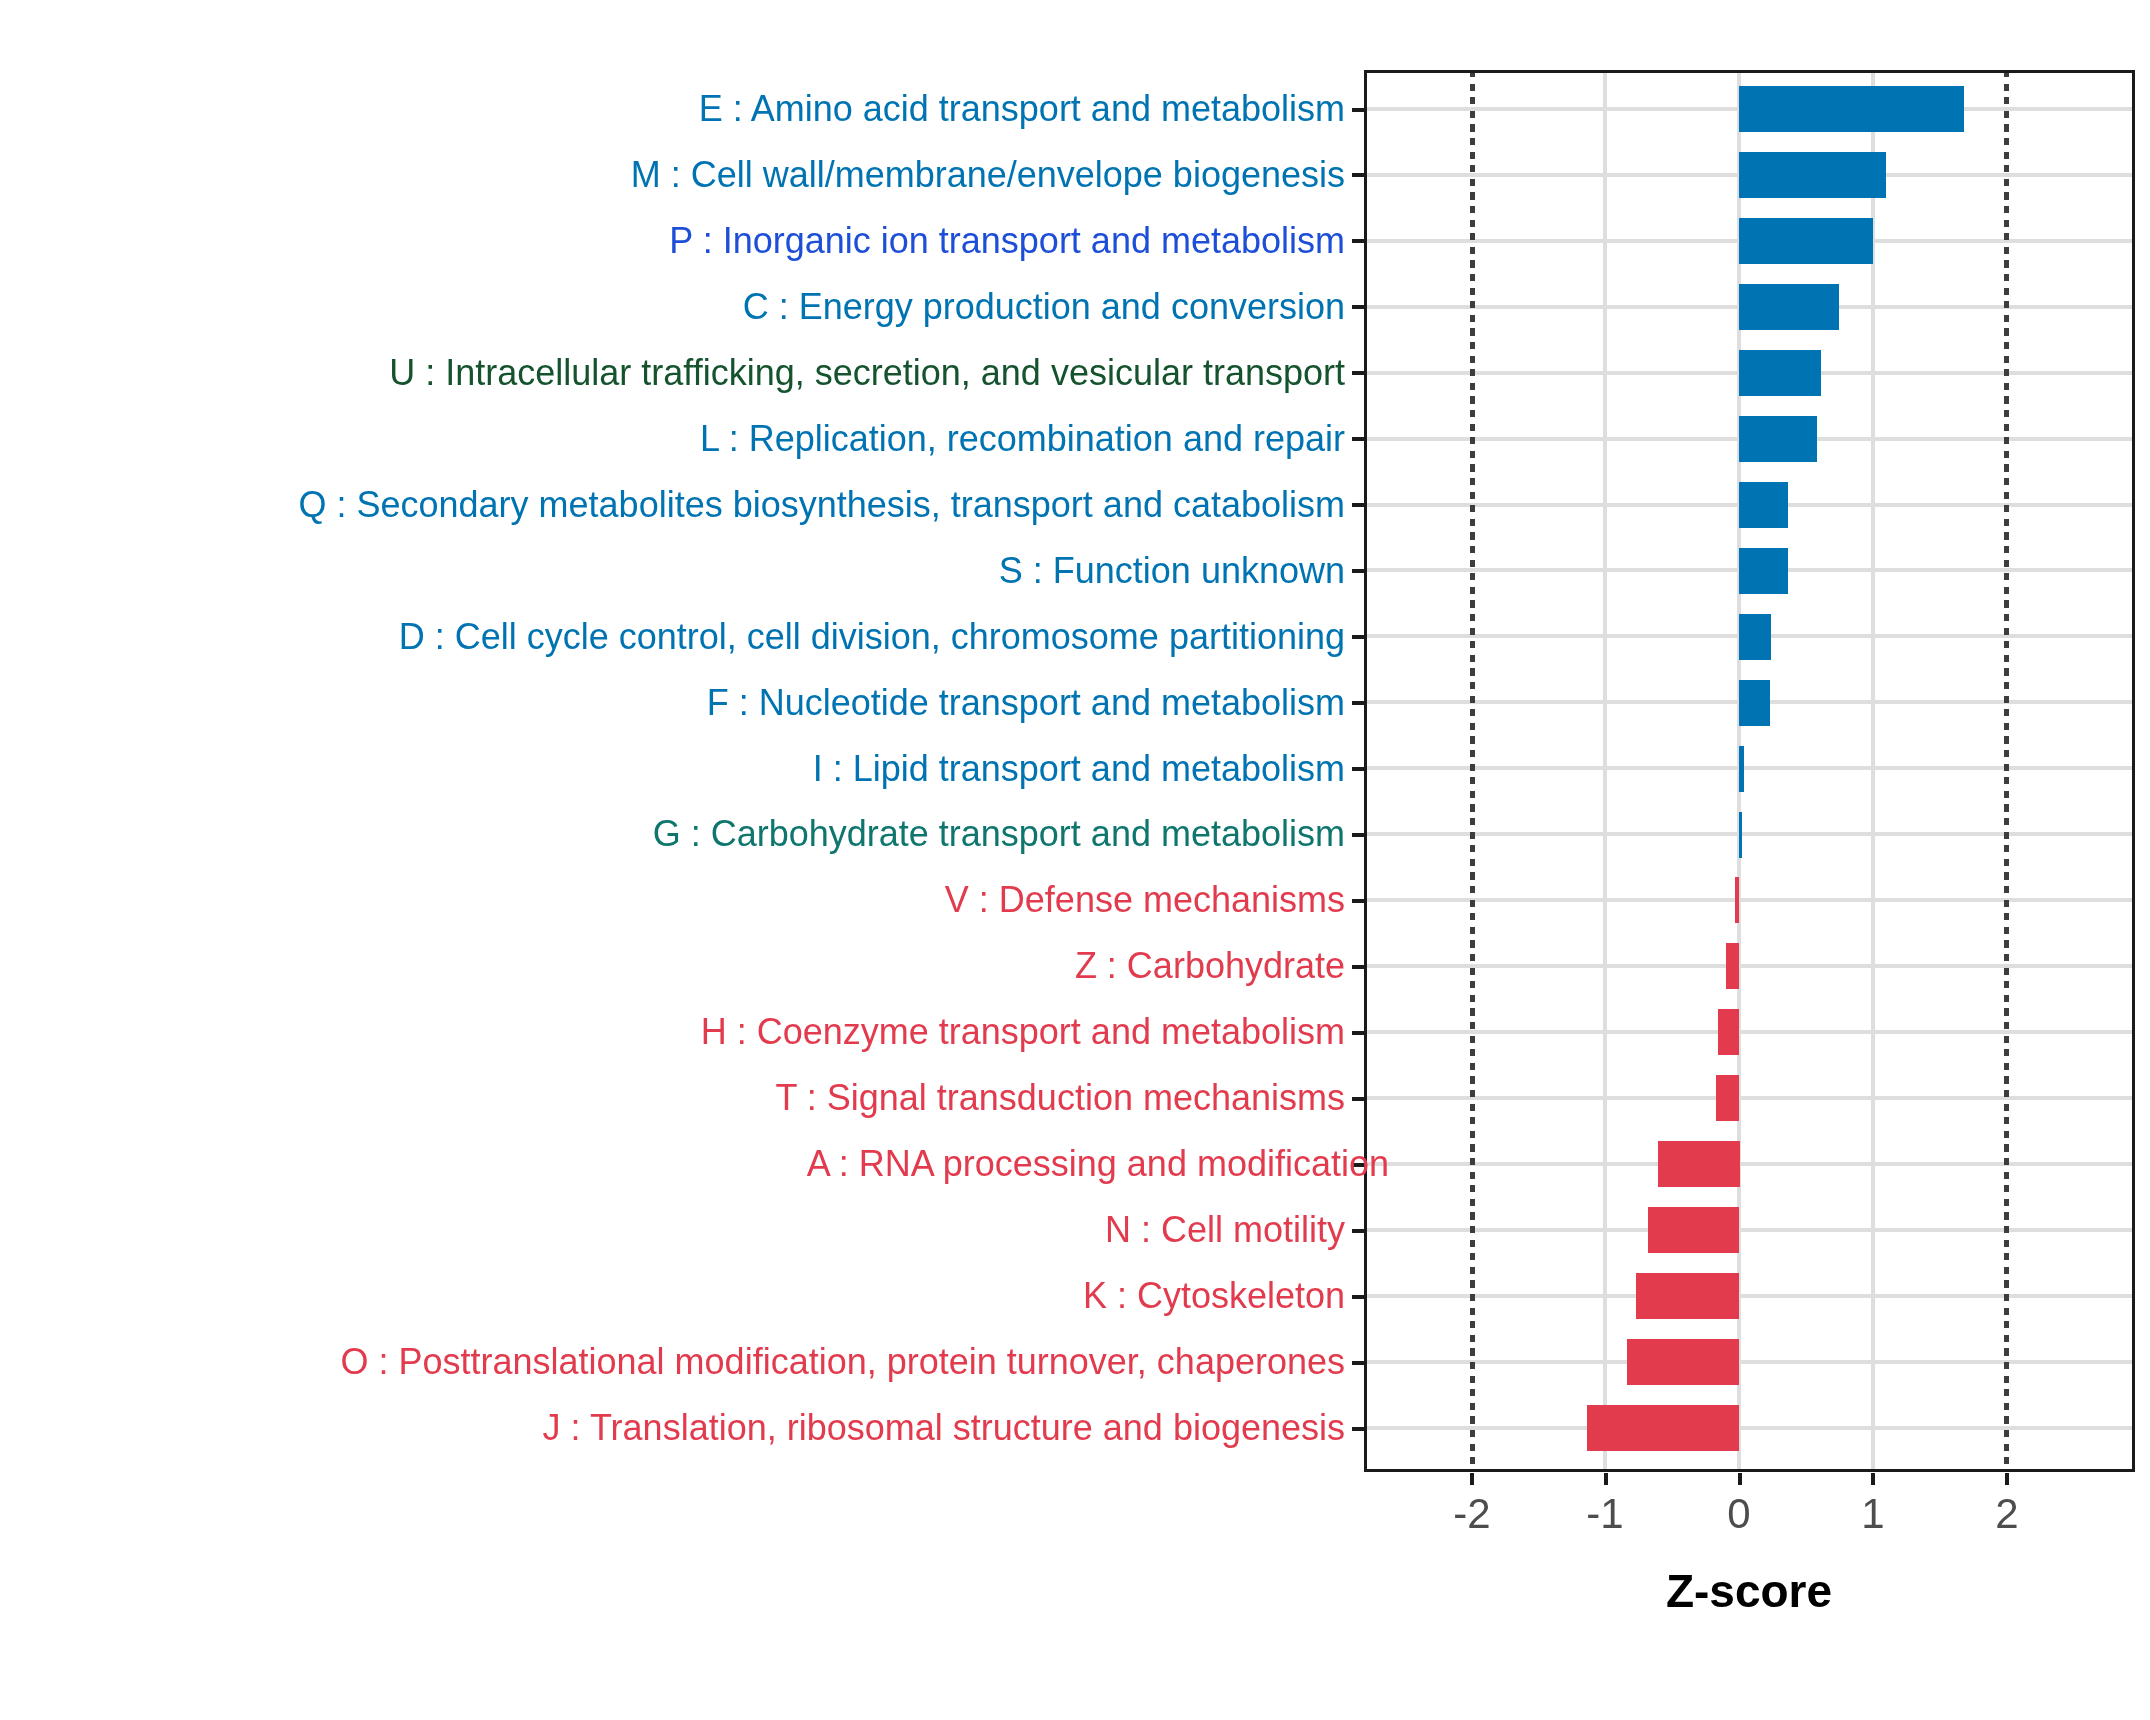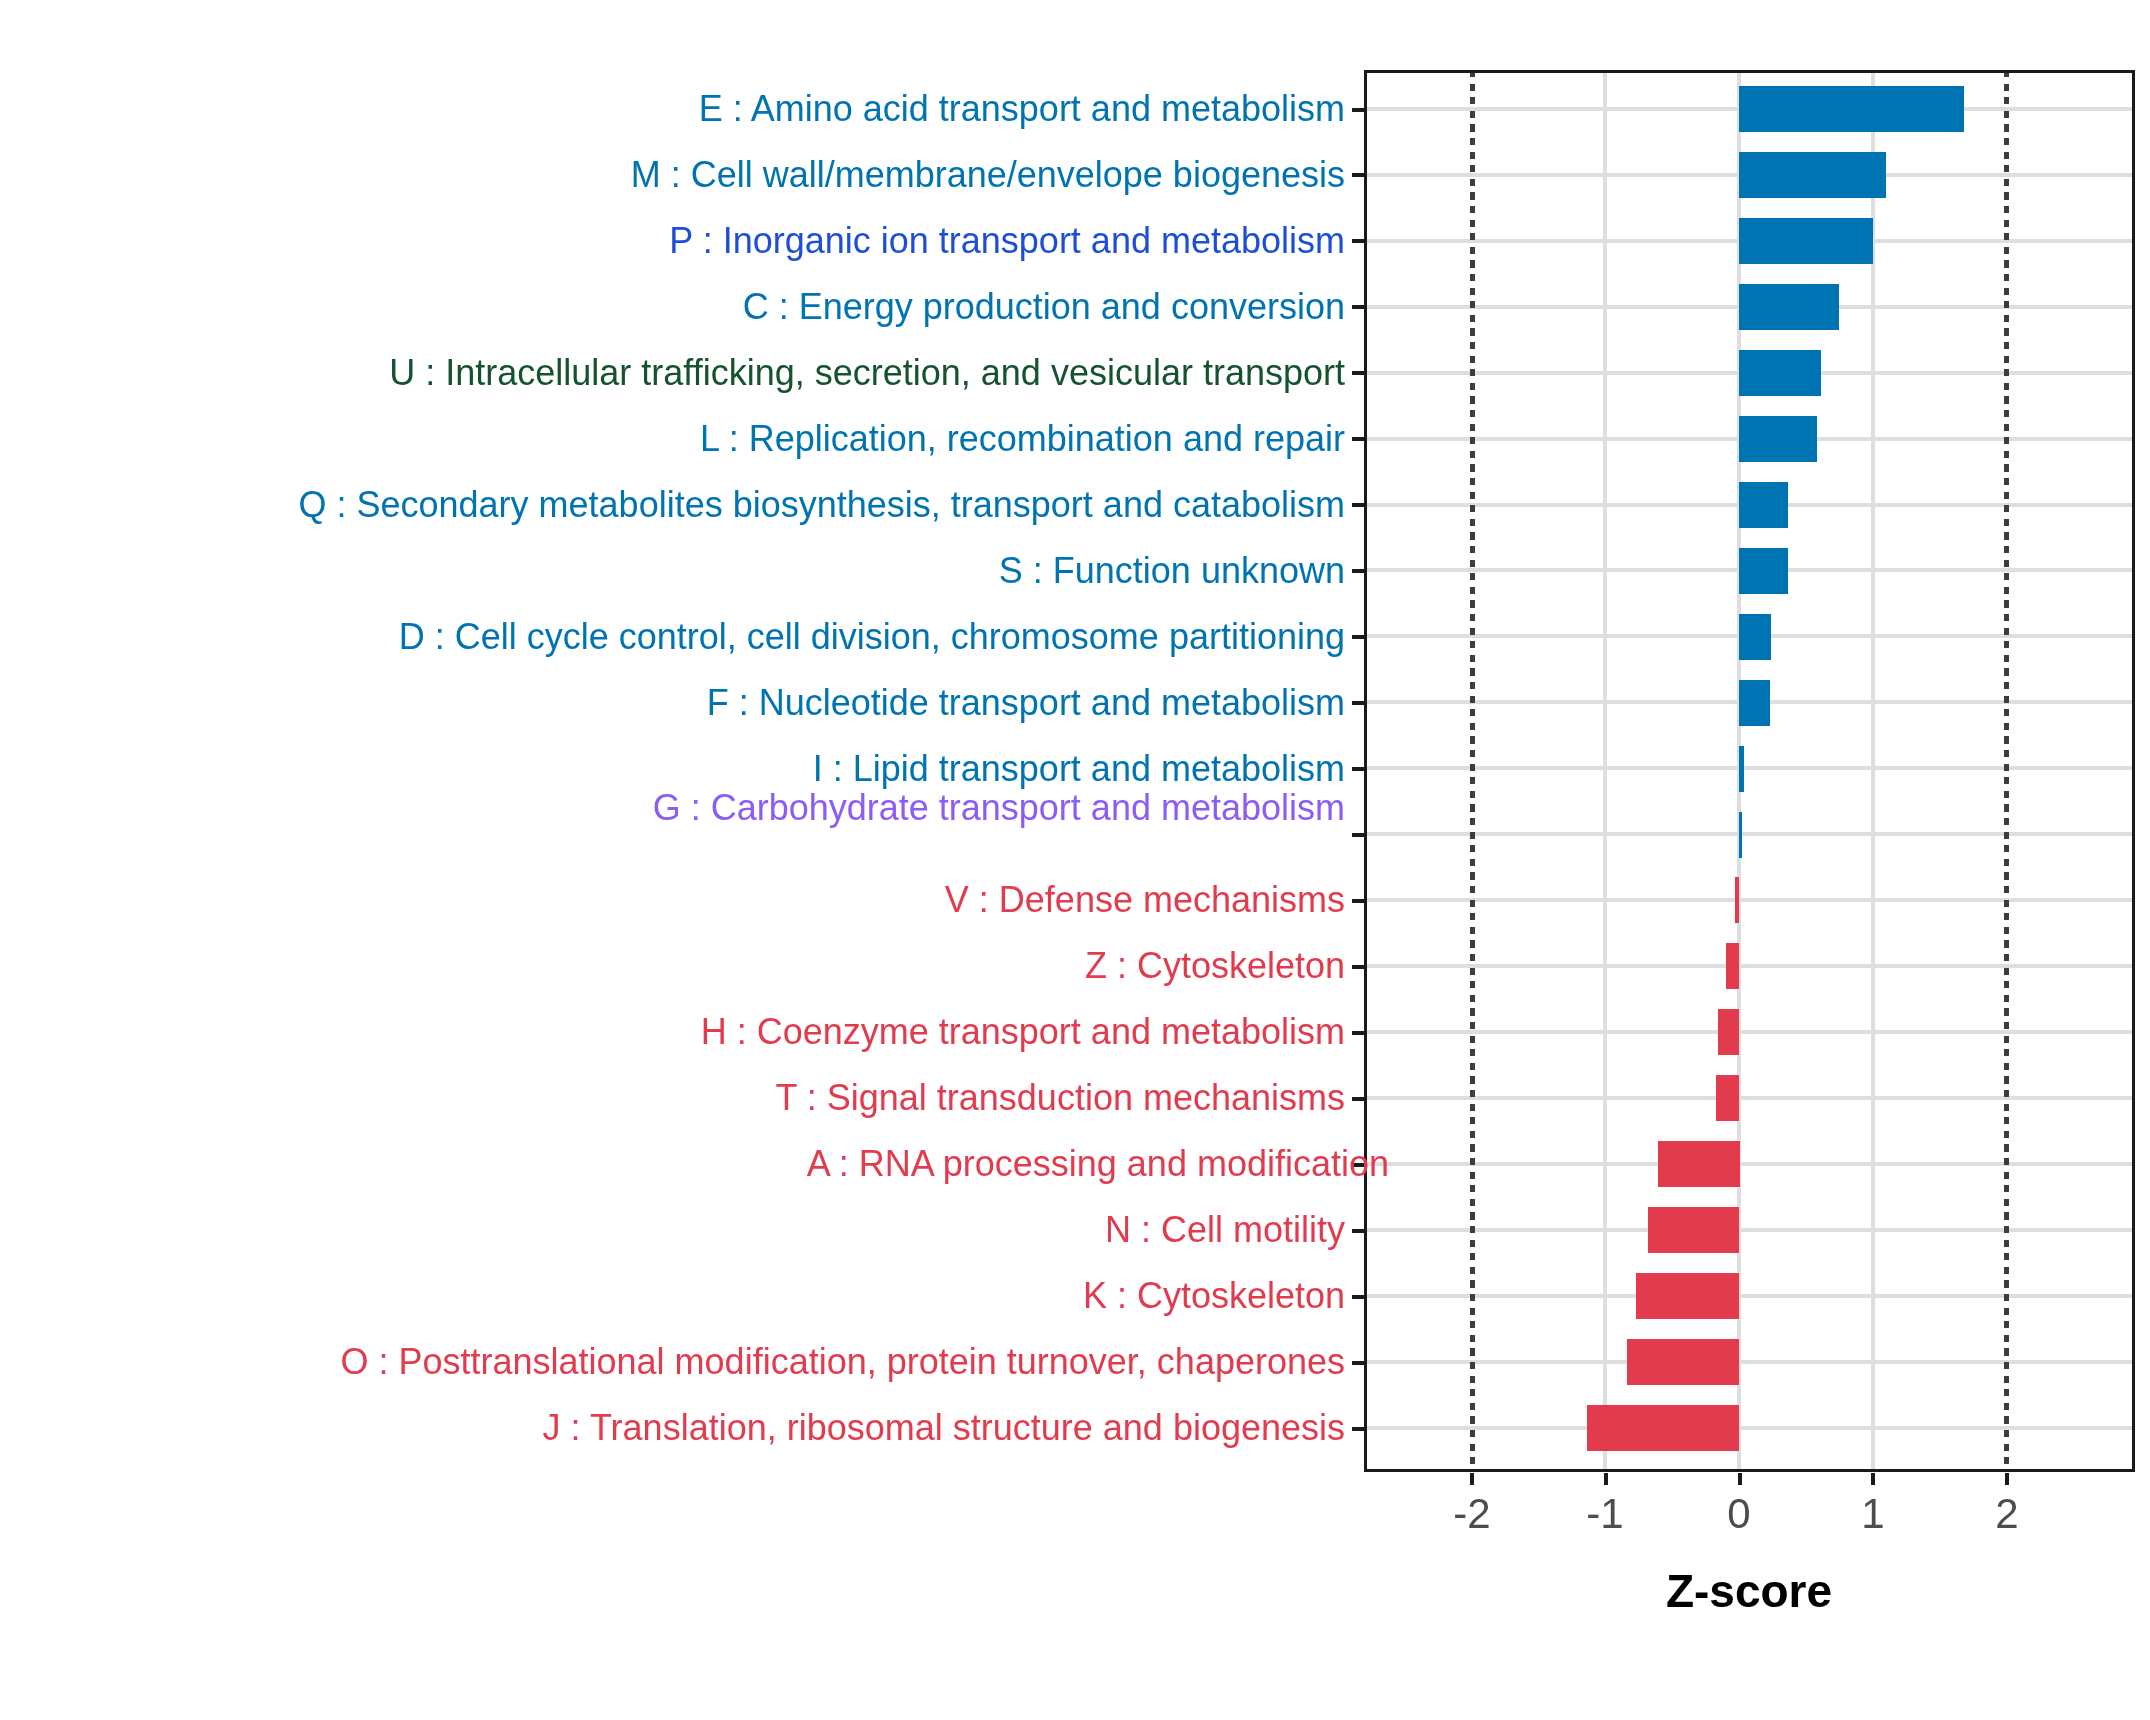--- a/index.html
+++ b/index.html
@@ -118,23 +118,23 @@
       <div class="cat-label" style="right: 806px; top: 175px; color: rgb(0, 115, 178);">M : Cell wall/membrane/envelope biogenesis</div>
       <div class="cat-label" style="right: 806px; top: 241px; color: #1d4ed8;">P : Inorganic ion transport and metabolism</div>
       <div class="cat-label" style="right: 806px; top: 307px; color: rgb(0, 115, 178);">C : Energy production and conversion</div>
       <div class="cat-label" style="right: 806px; top: 373px; color: #14532d;">U : Intracellular trafficking, secretion, and vesicular transport</div>
       <div class="cat-label" style="right: 806px; top: 439px; color: rgb(0, 115, 178);">L : Replication, recombination and repair</div>
       <div class="cat-label" style="right: 806px; top: 505px; color: rgb(0, 115, 178);">Q : Secondary metabolites biosynthesis, transport and catabolism</div>
       <div class="cat-label" style="right: 806px; top: 571px; color: rgb(0, 115, 178);">S : Function unknown</div>
       <div class="cat-label" style="right: 806px; top: 637px; color: rgb(0, 115, 178);">D : Cell cycle control, cell division, chromosome partitioning</div>
       <div class="cat-label" style="right: 806px; top: 703px; color: rgb(0, 115, 178);">F : Nucleotide transport and metabolism</div>
       <div class="cat-label" style="right: 806px; top: 769px; color: rgb(0, 115, 178);">I : Lipid transport and metabolism</div>
-      <div class="cat-label" style="right: 806px; top: 808px; color: #8b5cf6;">G : Carbohydrate transport and metabolism</div>
+      <div class="cat-label" style="right: 806px; top: 834px; color: #0f766e;">G : Carbohydrate transport and metabolism</div>
       <div class="cat-label" style="right: 806px; top: 900px; color: rgb(226, 59, 78);">V : Defense mechanisms</div>
-      <div class="cat-label" style="right: 806px; top: 966px; color: rgb(226, 59, 78);">Z : Cytoskeleton</div>
+      <div class="cat-label" style="right: 806px; top: 966px; color: rgb(226, 59, 78);">Z : Carbohydrate</div>
       <div class="cat-label" style="right: 806px; top: 1032px; color: rgb(226, 59, 78);">H : Coenzyme transport and metabolism</div>
       <div class="cat-label" style="right: 806px; top: 1098px; color: rgb(226, 59, 78);">T : Signal transduction mechanisms</div>
       <div class="cat-label" style="right: 762px; top: 1164px; color: rgb(226, 59, 78);">A : RNA processing and modification</div>
       <div class="cat-label" style="right: 806px; top: 1230px; color: rgb(226, 59, 78); margin-left: 40px;">N : Cell motility</div>
       <div class="cat-label" style="right: 806px; top: 1296px; color: rgb(226, 59, 78);">K : Cytoskeleton</div>
       <div class="cat-label" style="right: 806px; top: 1362px; color: rgb(226, 59, 78);">O : Posttranslational modification, protein turnover, chaperones</div>
       <div class="cat-label" style="right: 806px; top: 1428px; color: rgb(226, 59, 78);">J : Translation, ribosomal structure and biogenesis</div>
     </div>
   <div class="axis-title" id="axis-title" style="left: 1749px; top: 1568px;">Z-score</div>
 </div>

